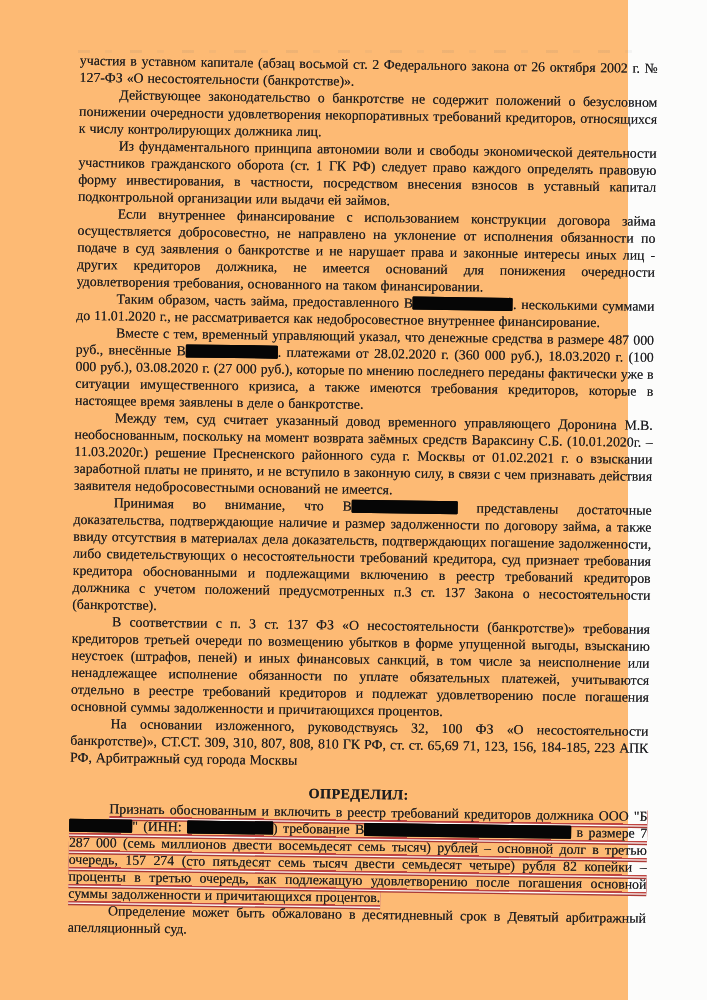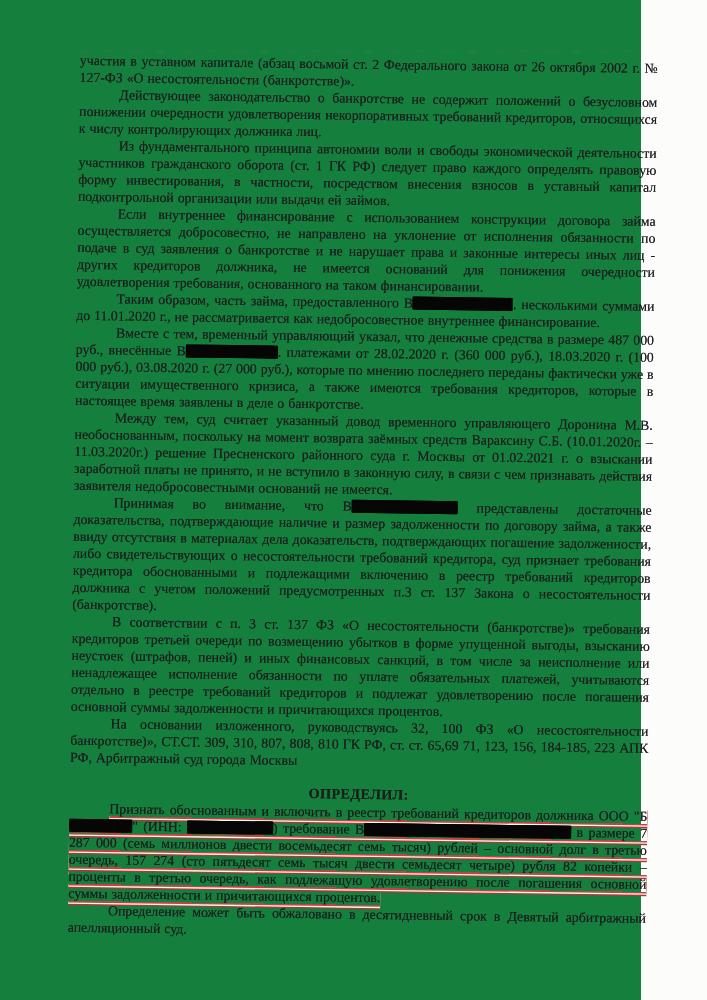--- a/index.html
+++ b/index.html
@@ -5,23 +5,24 @@
   html, body {
     margin: 0;
     padding: 0;
     width: 707px;
     height: 1000px;
     background: #fcfcfb;
     overflow: hidden;
   }
   .sheet {
     position: relative;
-    width: 641px;
+    width: 593px;
     height: 1000px;
-    background: #15803d;
+    background: #fdba74;
+    padding-left: 35px;
   }
   .scan-smudge {
     position: absolute;
     top: 50px;
     left: 78px;
     width: 566px;
     height: 3px;
     background: repeating-linear-gradient(90deg,
       rgba(110,110,110,0.10) 0 12px,
       transparent 12px 27px,

